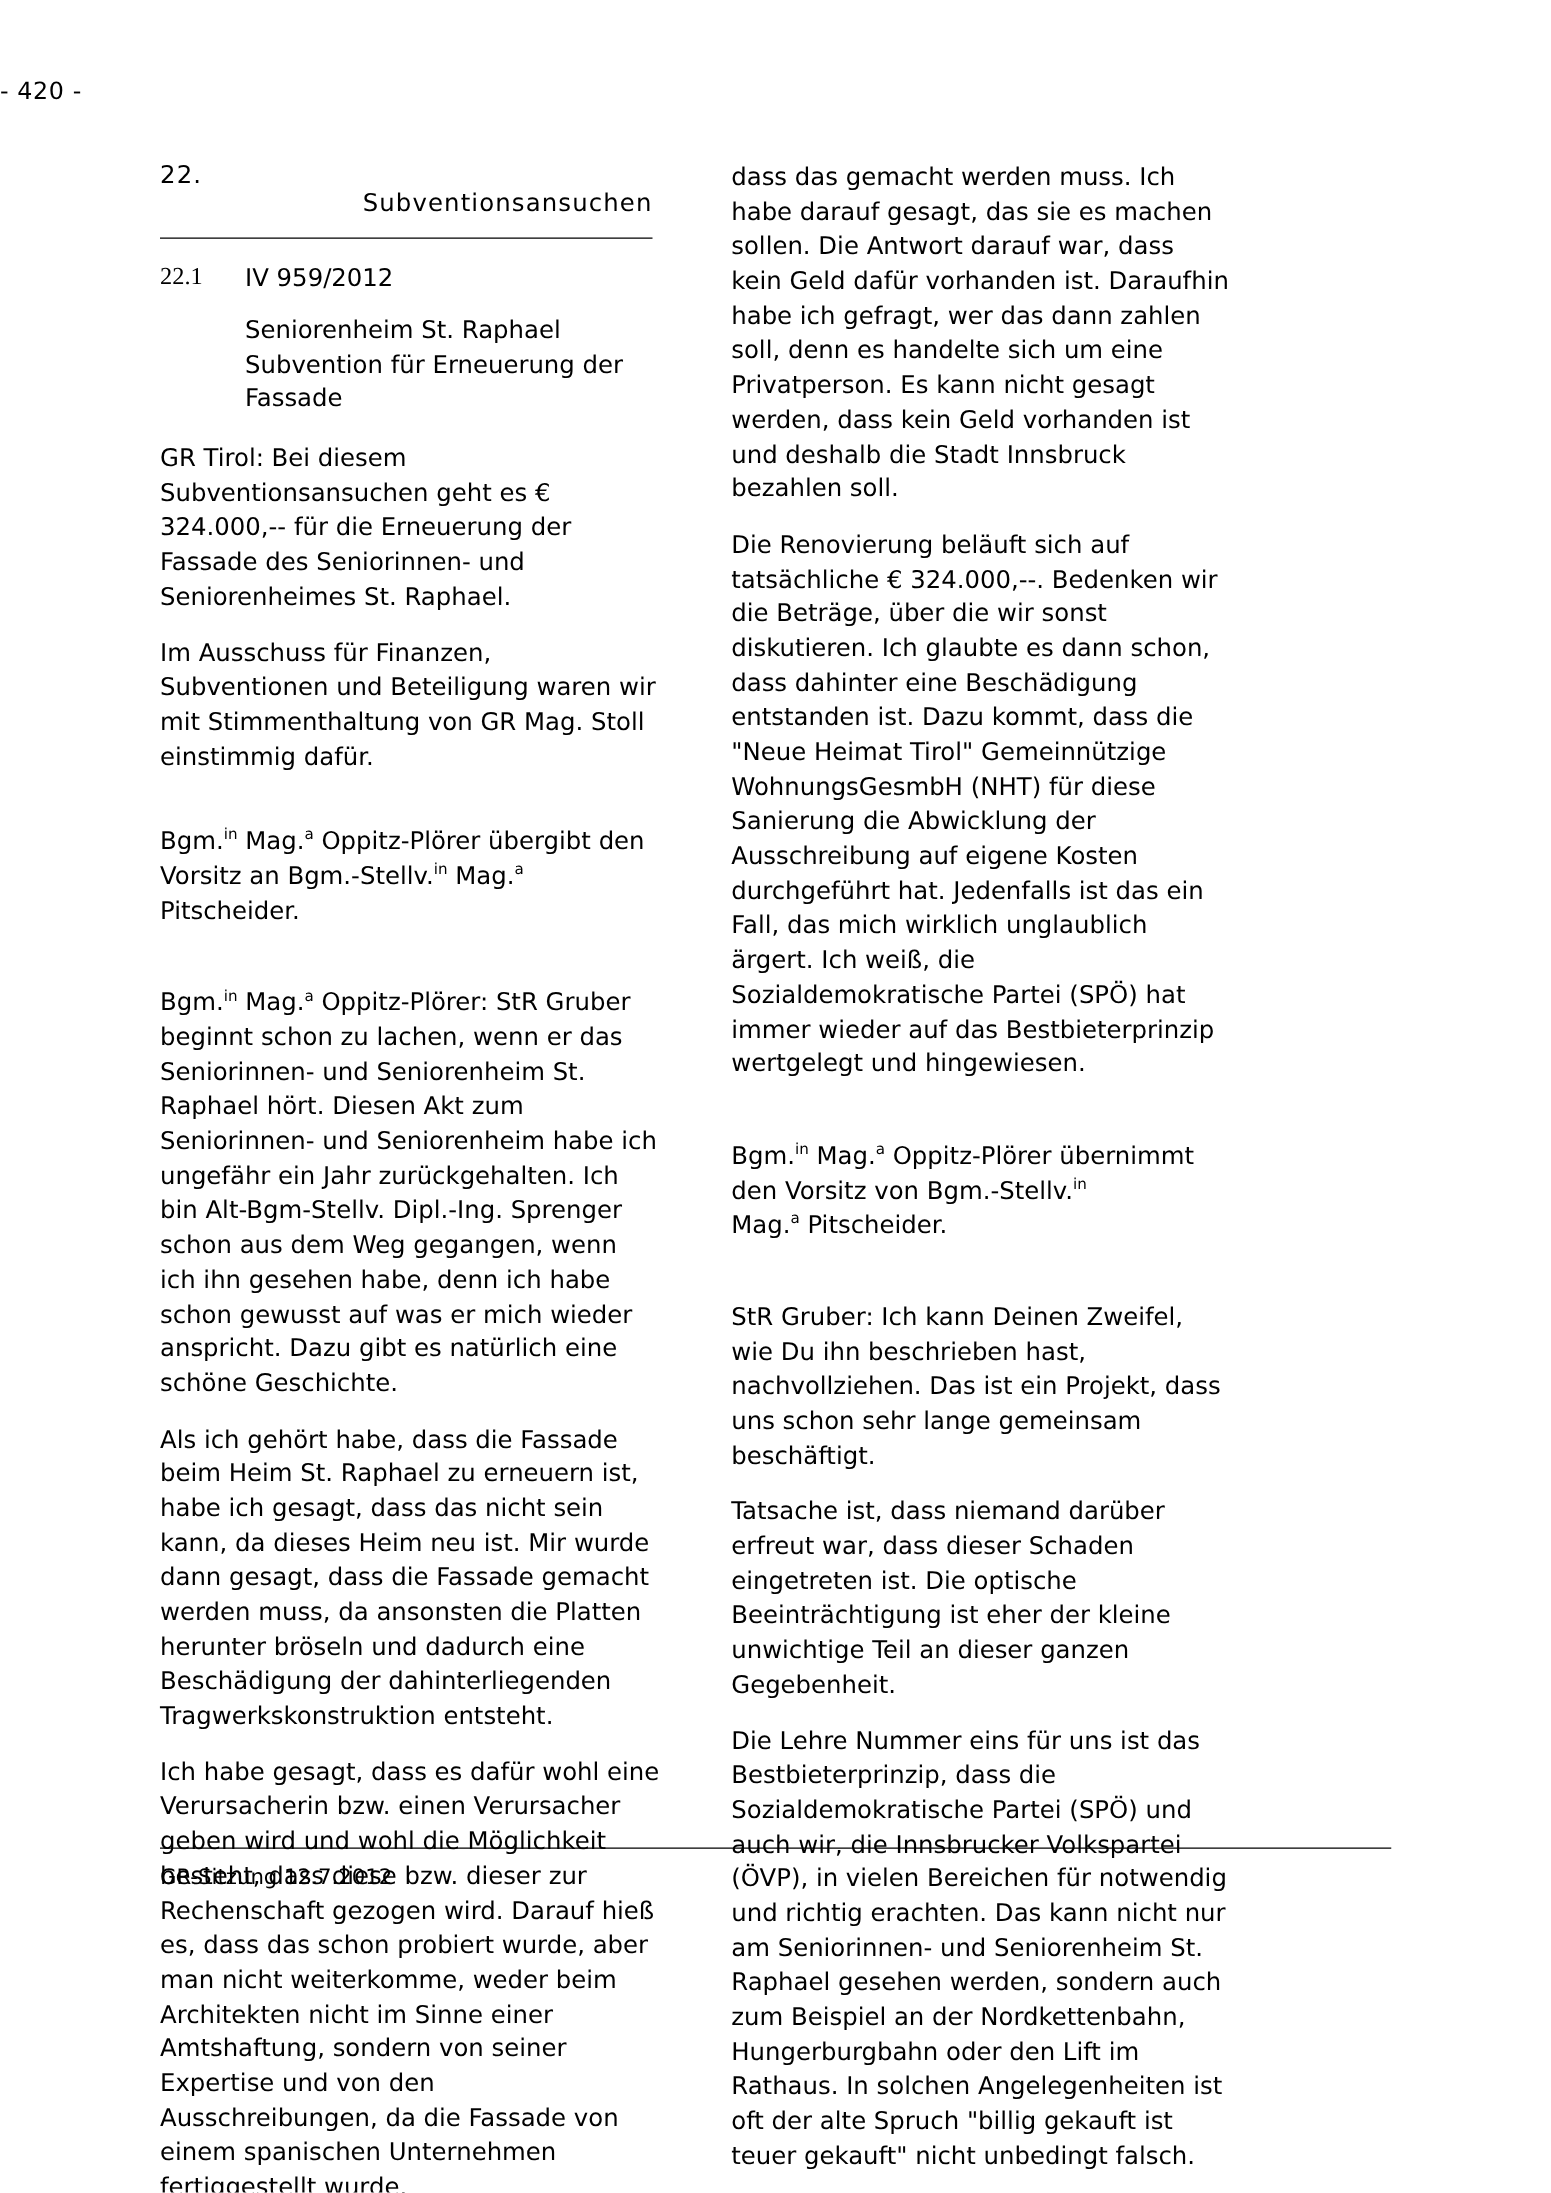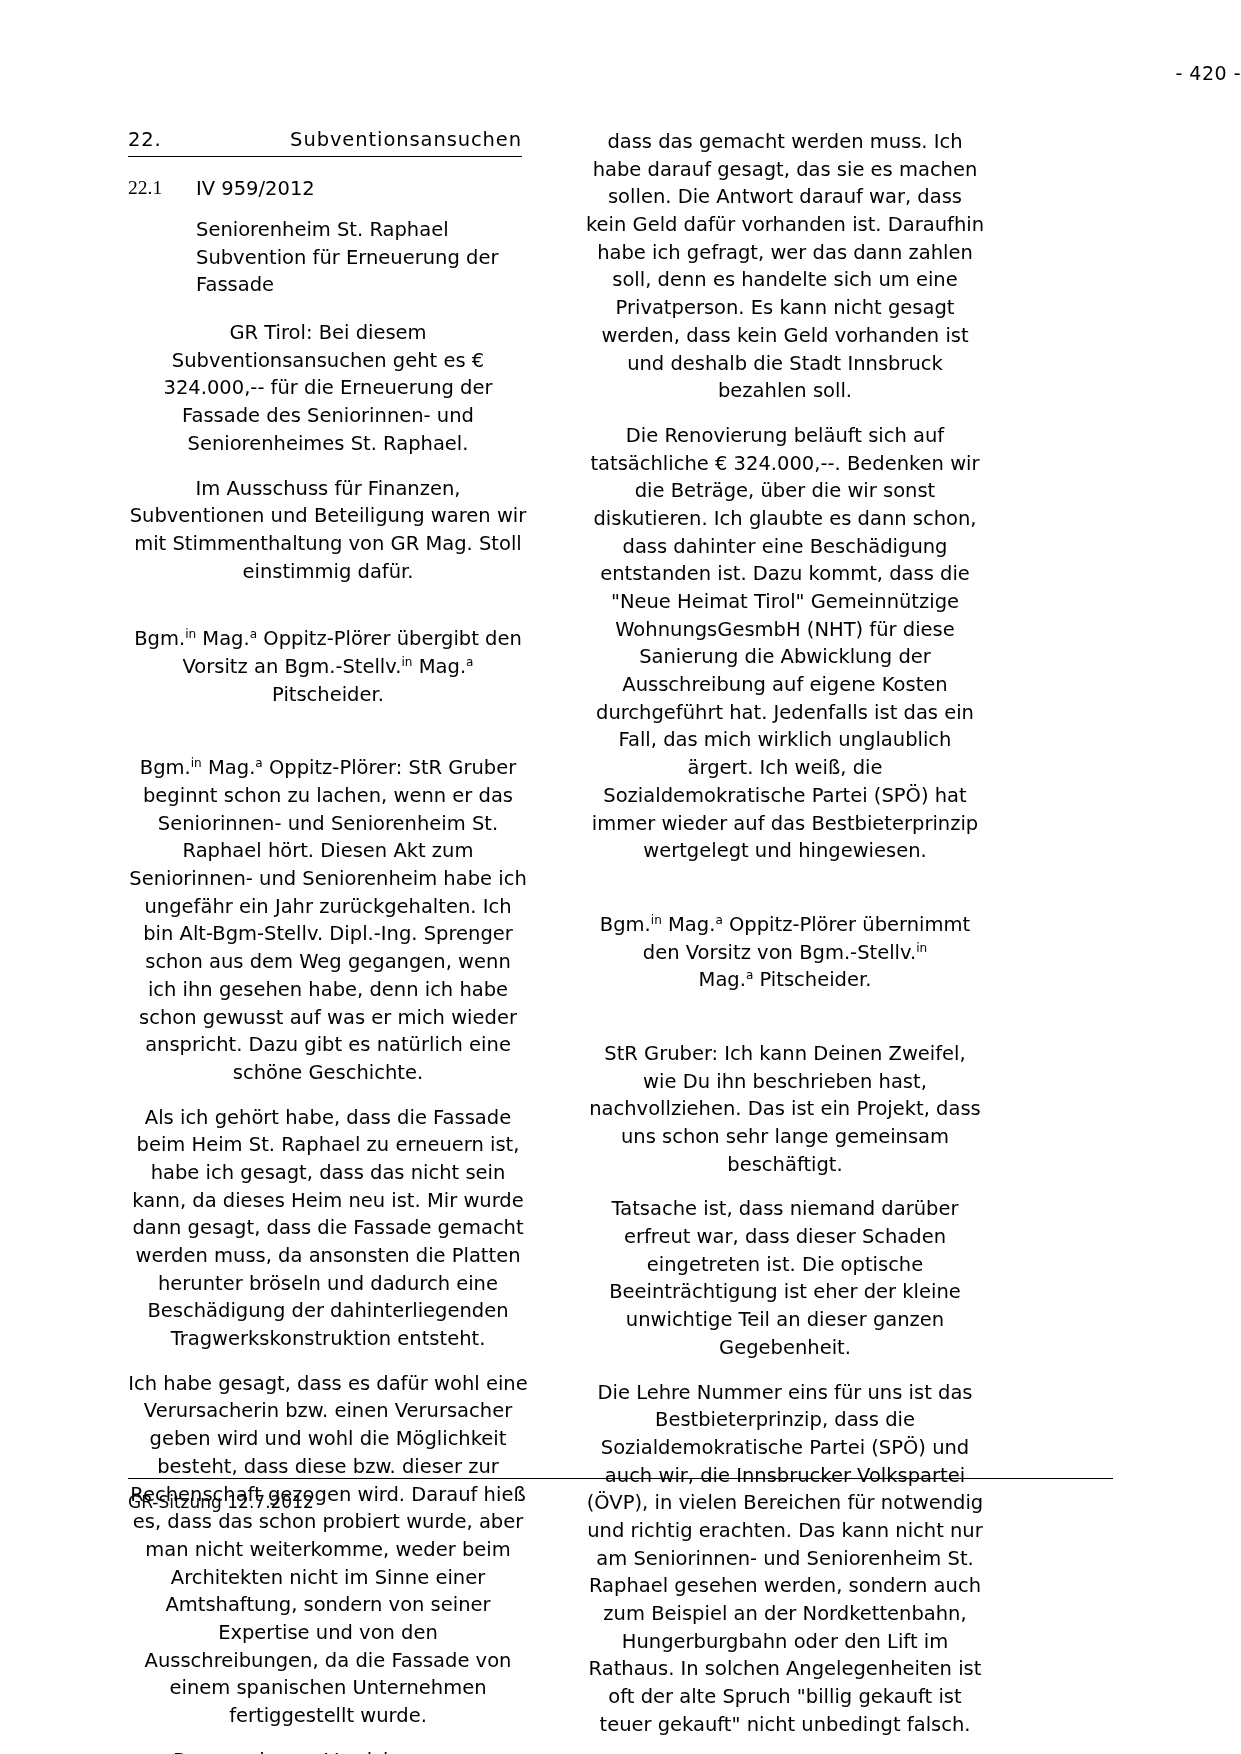--- a/index.html
+++ b/index.html
@@ -19,21 +19,21 @@
     left: 0; top: 0;
     width: 1241px;
     height: 1754px;
     box-sizing: border-box;
   }
   .page-number {
     position: absolute;
     top: 62px;
     left: 0;
     width: 1241px;
-    text-align: right;
+    text-align: left;
     font-size: 19px;
     letter-spacing: 0.5px;
   }
   .content {
     position: absolute;
     top: 128px;
     left: 128px;
     width: 985px;
     height: 1340px;
   }
@@ -43,23 +43,24 @@
     width: 400px;
   }
   .col-left { left: 0; }
   .col-right { left: 457px; }
 
   .section-head {
     display: flex;
     font-size: 19.5px;
     letter-spacing: 0.9px;
     border-bottom: 1.5px solid #000;
-    padding-bottom: 5px;
+    padding-bottom: 16px;
     margin-bottom: 20px;
     width: 394px;
+    flex-direction: column;
   }
   .section-head .num { width: 68px; flex: none; }
   .section-head .txt { flex: 1; text-align: right; }
 
   .sub-head {
     display: flex;
     font-size: 19.5px;
     margin-bottom: 16px;
   }
   .sub-head .num { width: 68px; flex: none; font-family: Liberation Serif, serif; }
@@ -70,21 +71,21 @@
     font-size: 19.5px;
     line-height: 1.42;
     margin-bottom: 20px;
     width: 326px;
   }
 
   p.para {
     font-size: 19.5px;
     line-height: 1.42;
     margin: 0 0 17px 0;
-    text-align: center;
+    text-align: left;
   }
   p.gap-before { margin-top: 40px; }
   p.gap-before-lg { margin-top: 46px; }
 
   sup {
     font-size: 0.62em;
     vertical-align: super;
     line-height: 0;
   }
 

